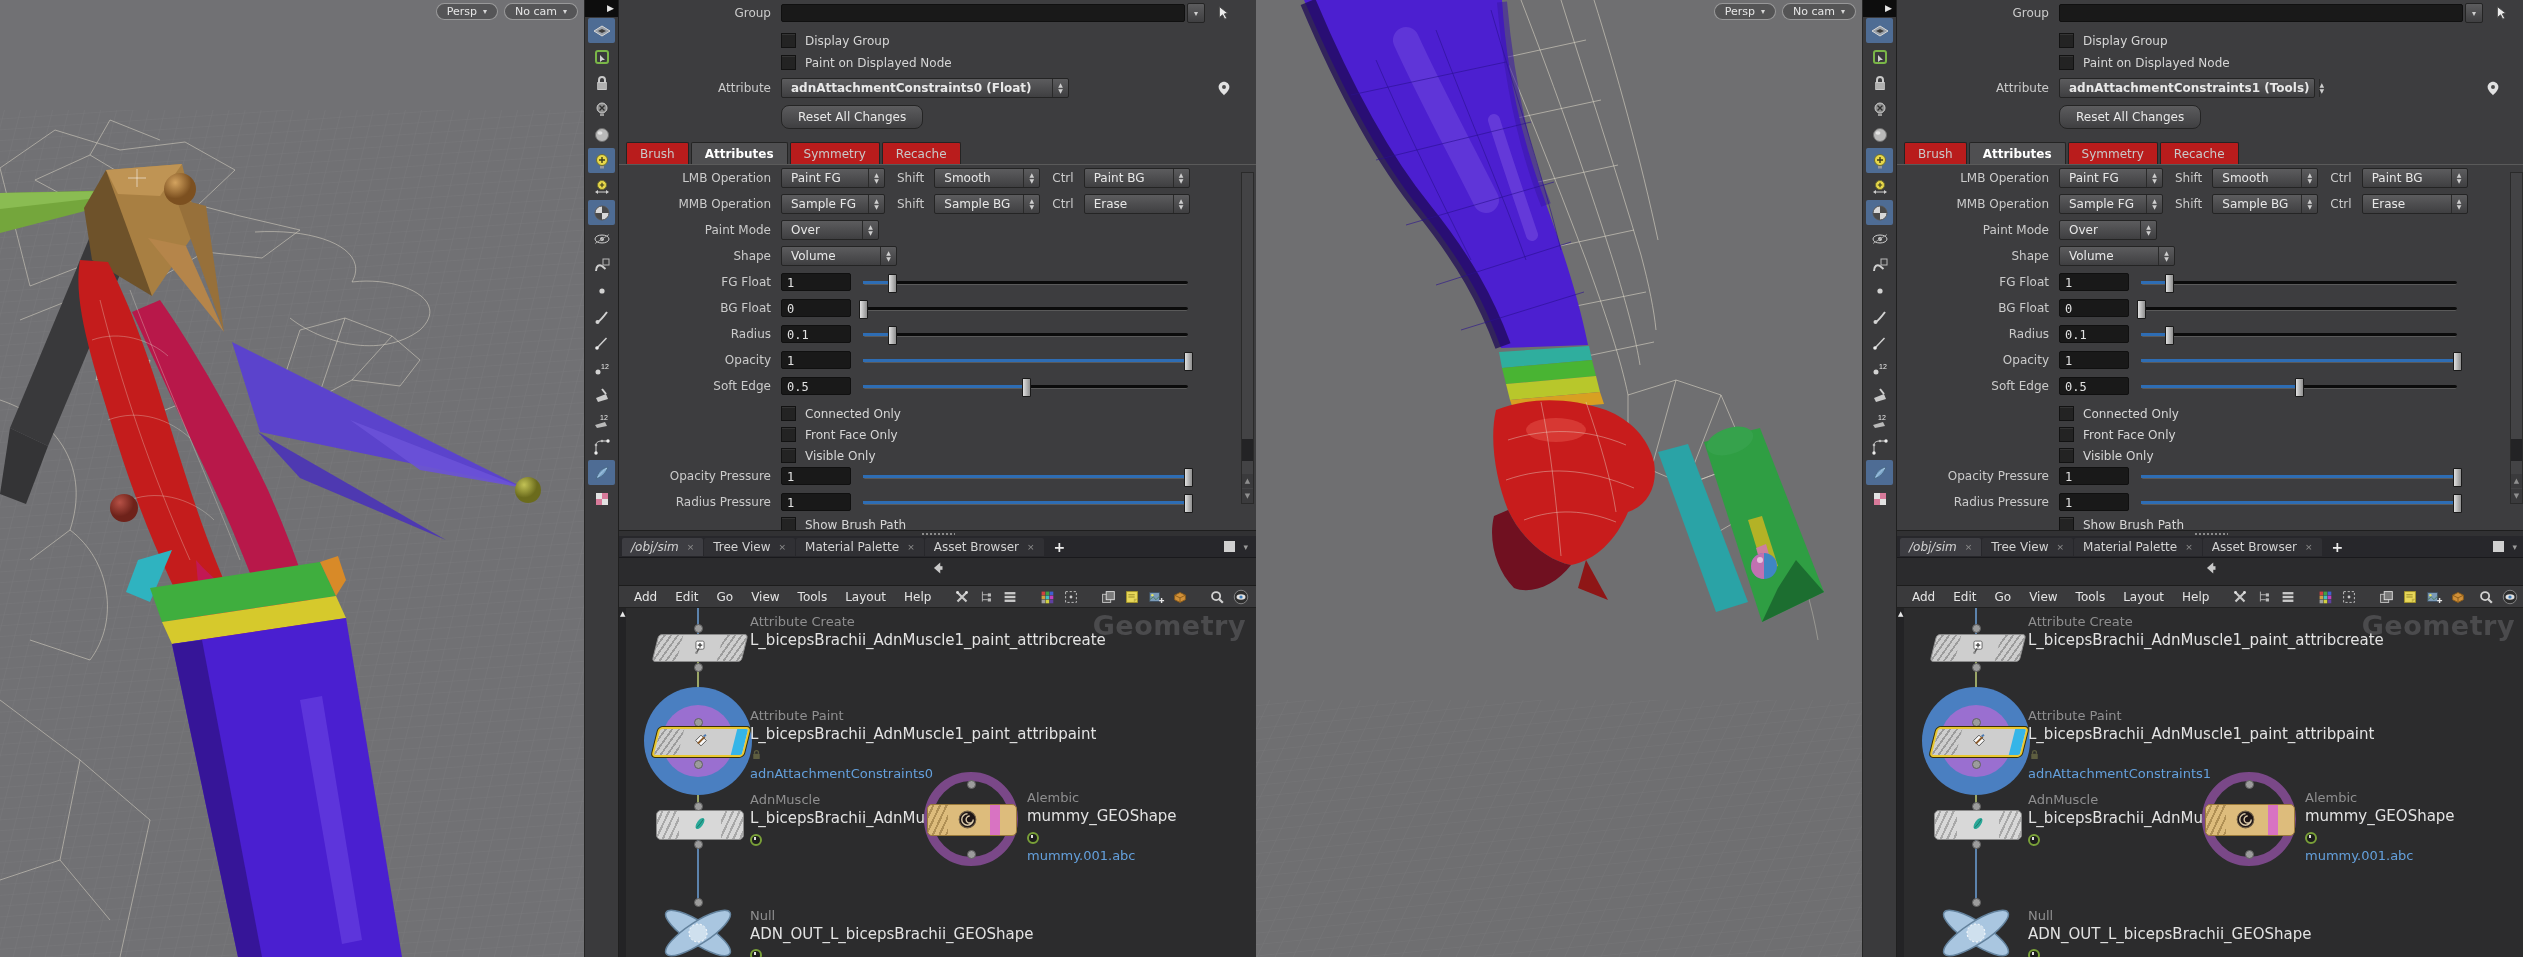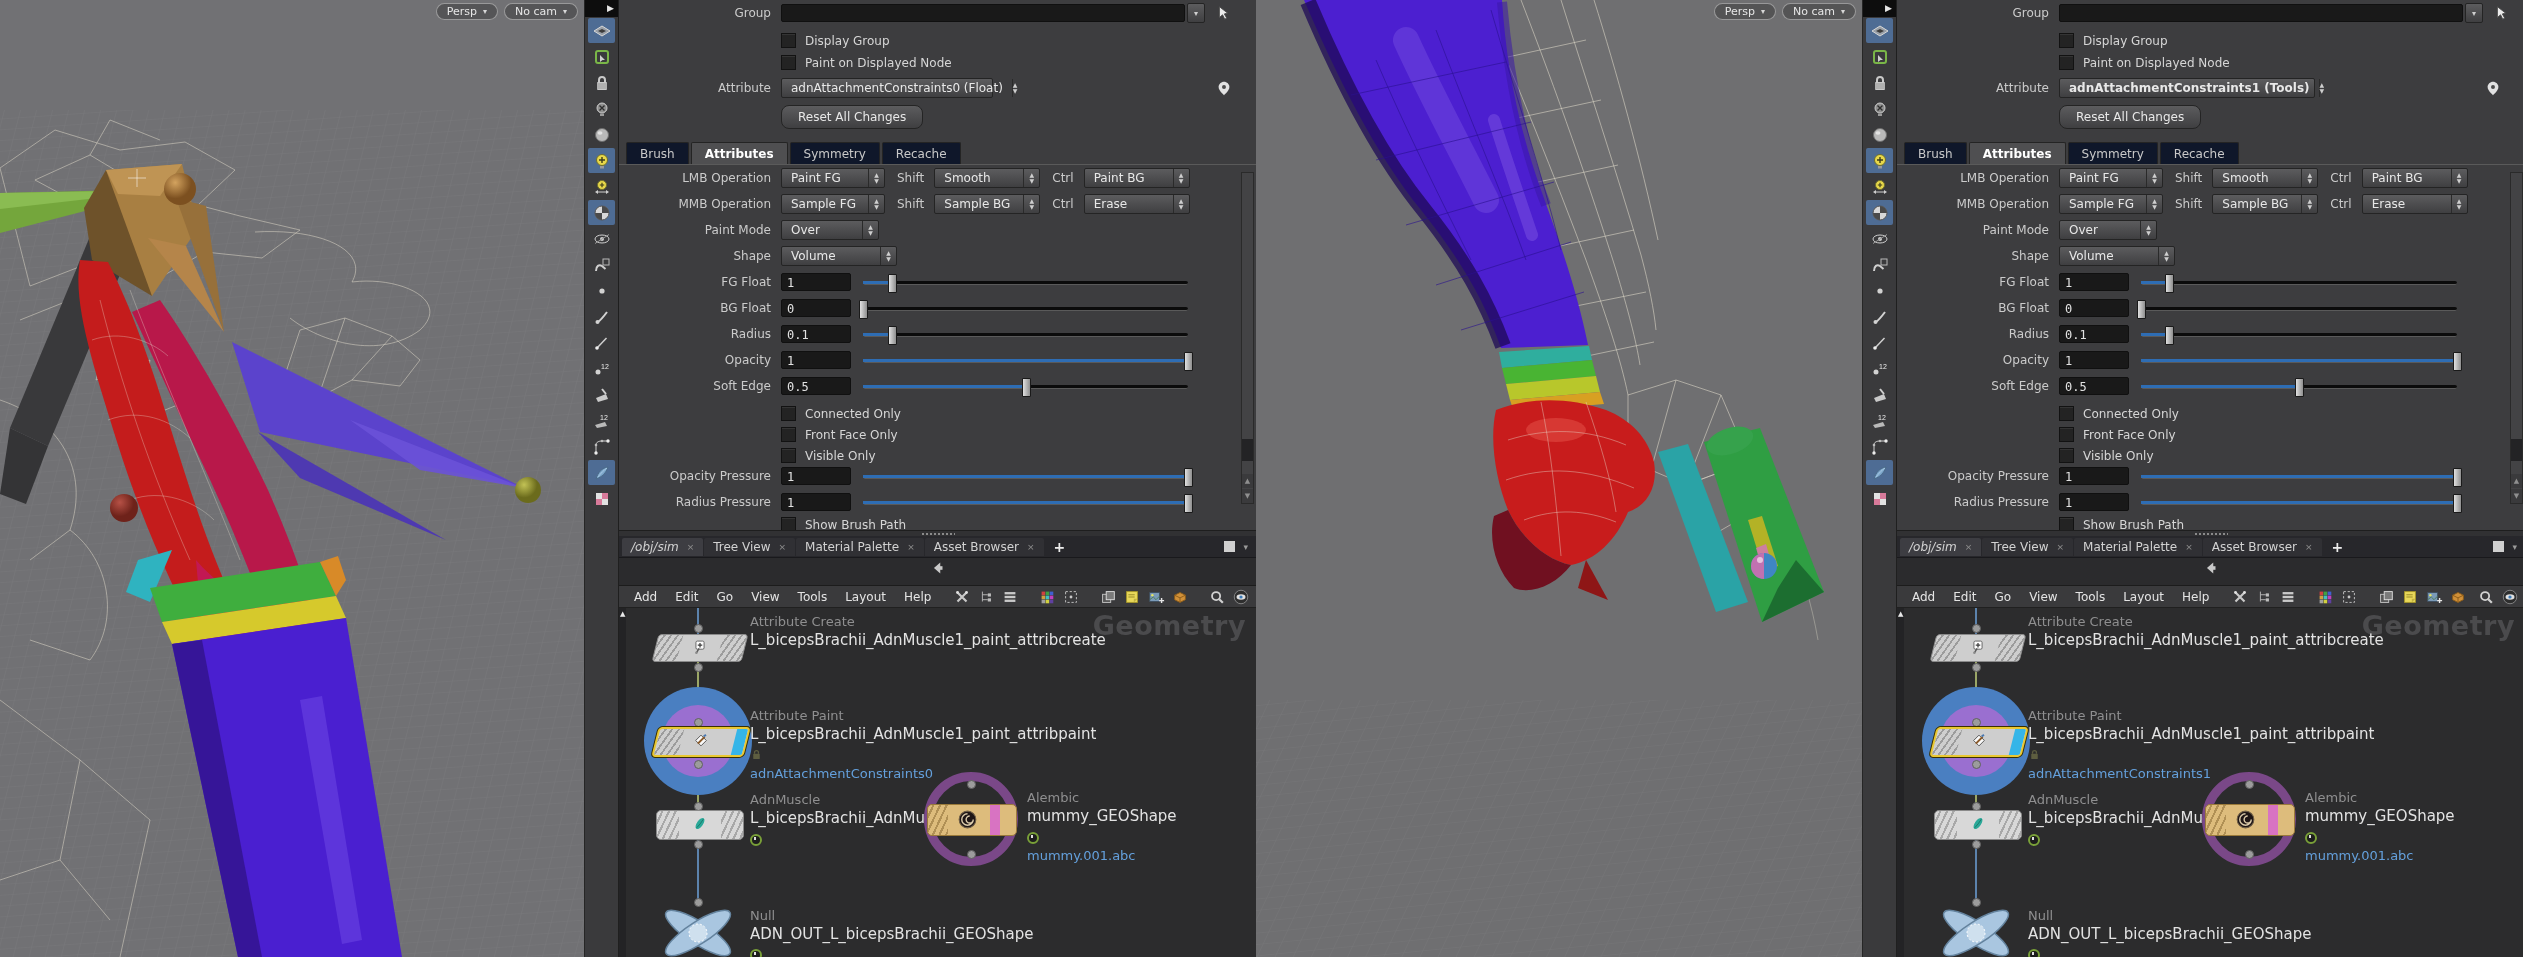--- a/index.html
+++ b/index.html
@@ -32,21 +32,21 @@
   .ddbtn .spin{width:15px;border-left:1px solid #2a2a2a;display:flex;flex-direction:column;align-items:center;justify-content:center;color:#cfcfcf;font-size:6px;line-height:6px;}
   .ddsq{width:16px;height:18px;background:linear-gradient(#5c5c5e,#3f3f41);border:1px solid #242424;border-radius:2px;display:flex;align-items:center;justify-content:center;color:#cfcfcf;font-size:8px;margin-left:2px;}
   .btn{height:22px;background:linear-gradient(#5c5c5e,#3f3f41);border:1px solid #242424;border-radius:8px;color:#e8e8e8;display:flex;align-items:center;justify-content:center;padding:0 16px;}
   .cbrow{display:flex;align-items:center;height:15px;margin-left:162px;gap:9px;}
   .cb{width:13px;height:13px;background:#232323;border:1px solid #121212;box-shadow:inset 0 1px 0 rgba(255,255,255,.08);flex:none;}
   .slider{position:relative;height:17px;flex:1;margin:0 68px 0 12px;}
   .track{position:absolute;left:0;right:0;top:7px;height:3px;background:#0b0b0b;border-bottom:1px solid #5a5a5a;border-radius:2px;}
   .sfill{position:absolute;left:0;top:7px;height:3px;background:#2e6db4;}
   .handle{position:absolute;top:0;width:7px;height:17px;background:linear-gradient(90deg,#e0e0e0,#8f8f8f);border:1px solid #1a1a1a;border-radius:1px;transform:translateX(-4px);}
   .tabs{display:flex;align-items:flex-end;height:26px;margin-top:8px;border-bottom:1px solid #5a5a5a;padding-left:7px;gap:2px;}
-  .tab{padding:4px 13px 3px;background:#0f172a;border:1px solid #242424;border-bottom:none;border-radius:2px 2px 0 0;color:#c9c9c9;}
+  .tab{padding:4px 13px 3px;background:#b91c1c;border:1px solid #242424;border-bottom:none;border-radius:2px 2px 0 0;color:#c9c9c9;}
   .tab.active{background:#4f4f51;color:#fff;font-weight:bold;}
   .pscroll{position:absolute;right:2px;top:172px;width:11px;height:330px;background:#434345;border:1px solid #2a2a2a;}
   .pthumb{position:absolute;left:0;right:0;top:266px;height:22px;background:#232325;}
   .parr{position:absolute;left:0;right:0;height:14px;color:#8f8f8f;font-size:7px;text-align:center;line-height:14px;background:#3a3a3c;}
   .split{position:absolute;left:0;right:0;top:530px;height:6px;background:#313133;border-top:1px solid #1e1e1e;border-bottom:1px solid #1e1e1e;}
   .grip{position:absolute;left:50%;top:1px;width:34px;height:4px;transform:translateX(-50%);background-image:radial-gradient(#8a8a8a 35%,transparent 40%);background-size:4px 4px;}
   
   .ptabs{position:absolute;left:0;right:0;top:536px;height:22px;background:#27272b;border-bottom:1px solid #19191c;display:flex;align-items:center;padding-left:3px;gap:1px;box-sizing:border-box;}
   .ptab{display:flex;align-items:center;gap:8px;height:18px;padding:0 9px;color:#d2d2d2;background:#303034;border-radius:2px 2px 0 0;white-space:nowrap;}
   .ptab.active{background:#3d3d42;font-style:italic;}
@@ -500,21 +500,21 @@
       <div class="cbrow" style="margin-top:10px">
         <div class="cb"></div>
         <span>Display Group</span>
       </div>
       <div class="cbrow" style="margin-top:7px">
         <div class="cb"></div>
         <span>Paint on Displayed Node</span>
       </div>
       <div class="prow" style="margin-top:5px">
         <div class="plabel">Attribute</div>
-        <div class="ddbtn" style="width:212px;font-weight:normal">
+        <div class="ddbtn" style="width:288px;font-weight:bold">
           <span class="txt">adnAttachmentConstraints0 (Float)</span>
           <span class="spin">
                 <span>▲</span>
                 <span>▼</span>
               </span>
         </div>
         <div class="pbicon" style="margin-left:auto;margin-right:22px">
               <svg width="18" height="18">
                 <use href="#i-pinloc"></use>
               </svg>

